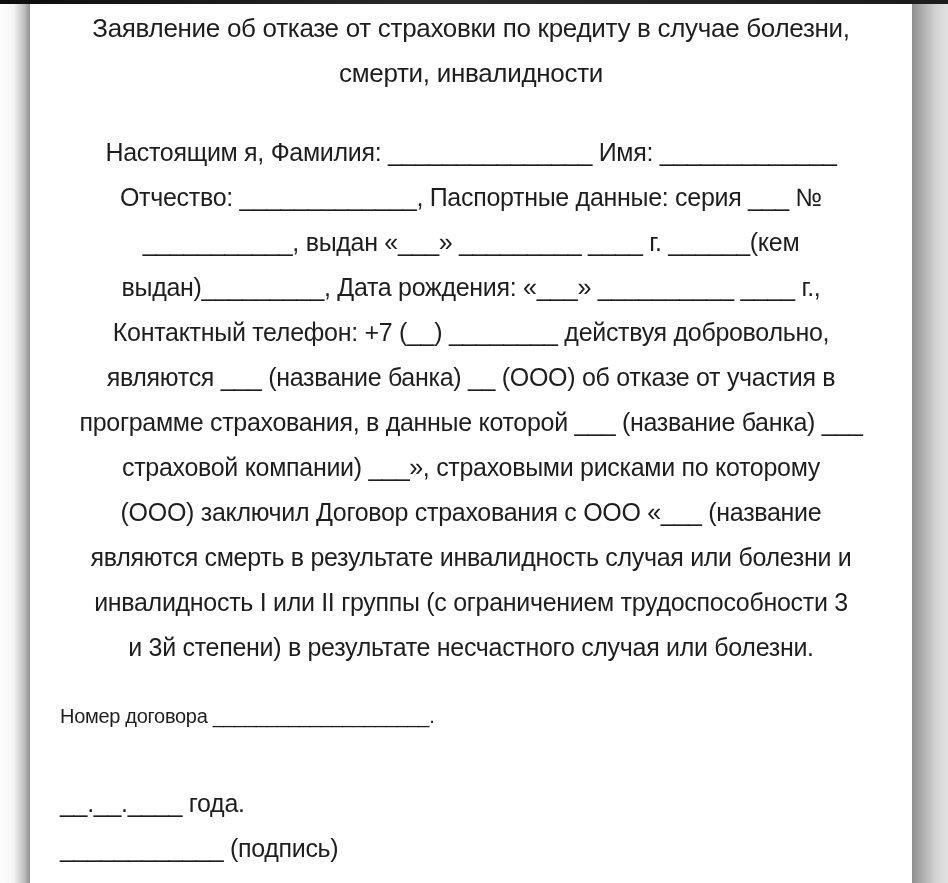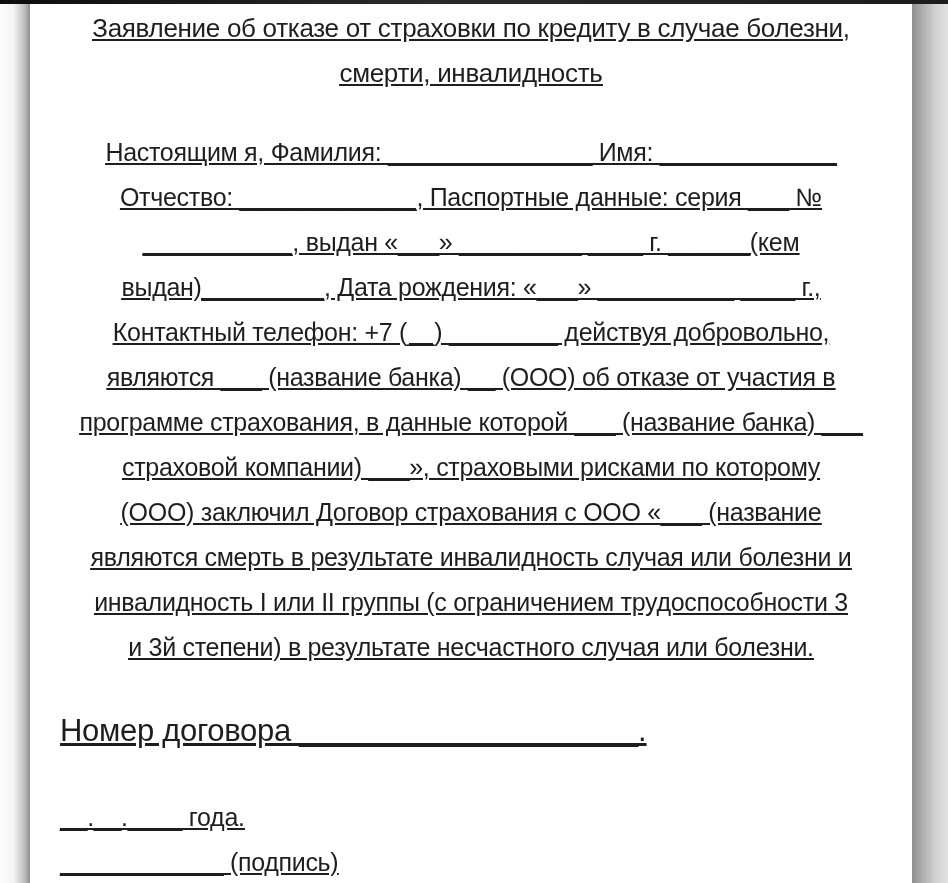--- a/index.html
+++ b/index.html
@@ -1,21 +1,21 @@
 <!DOCTYPE html>
 <html lang="ru" style="--text-color: #1e1e1e; --page-bg: #ffffff; --top-bar: #1b1b1d; --shadow-dark: #8f8f8f;"><head>
 <meta charset="utf-8">
 <style>
   :root {
     --text-color: #1e1e1e;
     --page-bg: #ffffff;
     --top-bar: #1b1b1d;
     --shadow-dark: #8f8f8f;
   }
-  * { margin: 0; padding: 0; box-sizing: border-box; text-decoration: underline; }
+  * { margin: 0; padding: 0; box-sizing: border-box; }
   html, body {
     width: 948px; height: 883px;
     overflow: hidden;
     background: #fafafa;
     font-family: "Liberation Sans", "DejaVu Sans", sans-serif;
   }
   .viewport {
     position: relative;
     width: 948px; height: 883px;
   }
@@ -61,22 +61,22 @@
     font-size: 25px;
     line-height: 45px;
     letter-spacing: -0.3px;
     text-align: center;
   }
   .doc-body .text-line,
   .doc-title .text-line {
     white-space: nowrap;
   }
   .contract-line {
-    margin-top: 38px;
-    font-size: 31px;
+    margin-top: 24px;
+    font-size: 20px;
     line-height: 45px;
     letter-spacing: -0.3px;
     white-space: nowrap;
   }
   .date-sig-block {
     margin-top: 42px;
     font-size: 25px;
     line-height: 45px;
     letter-spacing: -0.3px;
   }
@@ -86,21 +86,21 @@
 <body>
 
 <div class="viewport">
   <div class="shadow-left"></div>
   <div class="shadow-right"></div>
   <div class="top-edge"></div>
 
   <div class="page">
     <div class="doc-title">
         <div class="text-line">Заявление об отказе от страховки по кредиту в случае болезни,</div>
-        <div class="text-line">смерти, инвалидность</div>
+        <div class="text-line">смерти, инвалидности</div>
       </div>
 
     <div class="doc-body">
         <div class="text-line">Настоящим я, Фамилия: _______________ Имя: _____________</div>
         <div class="text-line">Отчество: _____________, Паспортные данные: серия ___ №</div>
         <div class="text-line">___________, выдан «___» _________ ____ г. ______(кем</div>
         <div class="text-line">выдан)_________, Дата рождения: «___» __________ ____ г.,</div>
         <div class="text-line">Контактный телефон: +7 (__) ________ действуя добровольно,</div>
         <div class="text-line">являются ___ (название банка) __ (ООО) об отказе от участия в</div>
         <div class="text-line">программе страхования, в данные которой ___ (название банка) ___</div>

